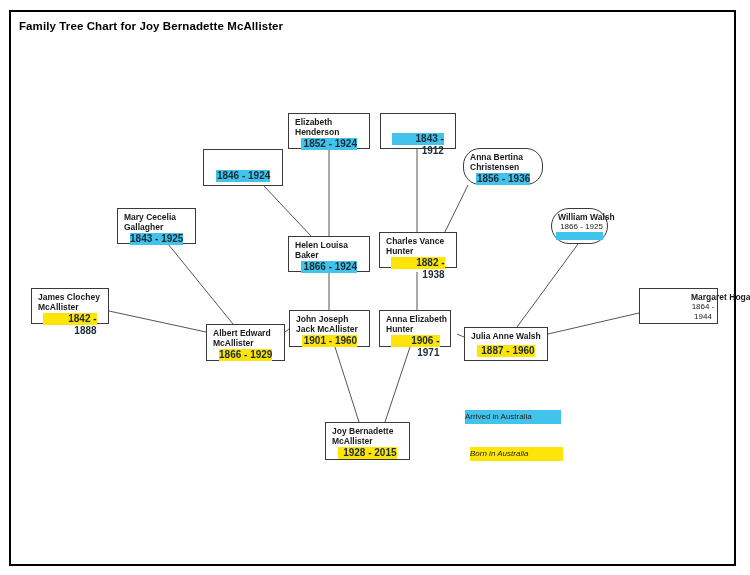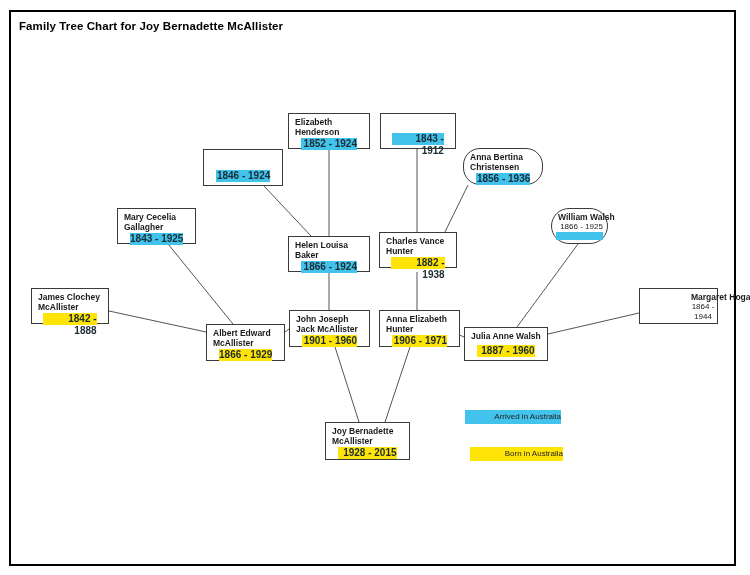--- a/index.html
+++ b/index.html
@@ -35,24 +35,24 @@
   .pbar {
     margin:2px auto 3px auto; margin-top:auto;
     width:70%; height:12px; line-height:12px;
     text-align:right; font-size:10px; color:#1c2b33;font-weight:bold;
   }
   .pbar.empty { width:86%; }
   .pbar.arrived { background:var(--arrived); }
   .pbar.born { background:var(--born); }
   .legend-item {
     position:absolute; z-index:2; height:14px; line-height:14px;
-    text-align:right; font-size:8px; color:#222;
+    text-align:left; font-size:8px; color:#222;
   }
   #legend-arrived { left:465px; top:410px; width:96px; background:var(--arrived); }
-  #legend-born { left:470px; top:447px; width:93px; background:var(--born); }
+  #legend-born { left:470px; top:447px; width:93px; background:var(--born);font-style:italic; }
 </style>
 </head>
 <body>
 
 <div class="frame"></div>
 <div class="page-title">Family Tree Chart for Joy Bernadette McAllister</div>
 
 <svg class="lines" width="750" height="575" viewBox="0 0 750 575" id="lines-svg">
     <line x1="329" y1="149" x2="329" y2="236" stroke="#555555" stroke-width="1"></line>
     <line x1="264" y1="186" x2="311" y2="236" stroke="#555555" stroke-width="1"></line>
@@ -133,21 +133,21 @@
       <div class="pdates">1864 - 1944</div>
       <div class="pbar empty arrived"></div>
     </div>
     <div class="person" style="left: 289px; top: 310px; width: 81px; height: 37px;">
       <div class="pname">
         <span>John Joseph</span>
         <span>Jack McAllister</span>
       </div>
       <div class="pbar born"><span>1901 - 1960</span></div>
     </div>
-    <div class="person" style="left: 379px; top: 310px; width: 81px; height: 37px;">
+    <div class="person" style="left: 379px; top: 310px; width: 72px; height: 37px;">
       <div class="pname">
         <span>Anna Elizabeth</span>
         <span>Hunter</span>
       </div>
       <div class="pbar born"><span>1906 - 1971</span></div>
     </div>
     <div class="person" style="left: 206px; top: 324px; width: 79px; height: 37px;">
       <div class="pname">
         <span>Albert Edward</span>
         <span>McAllister</span>

